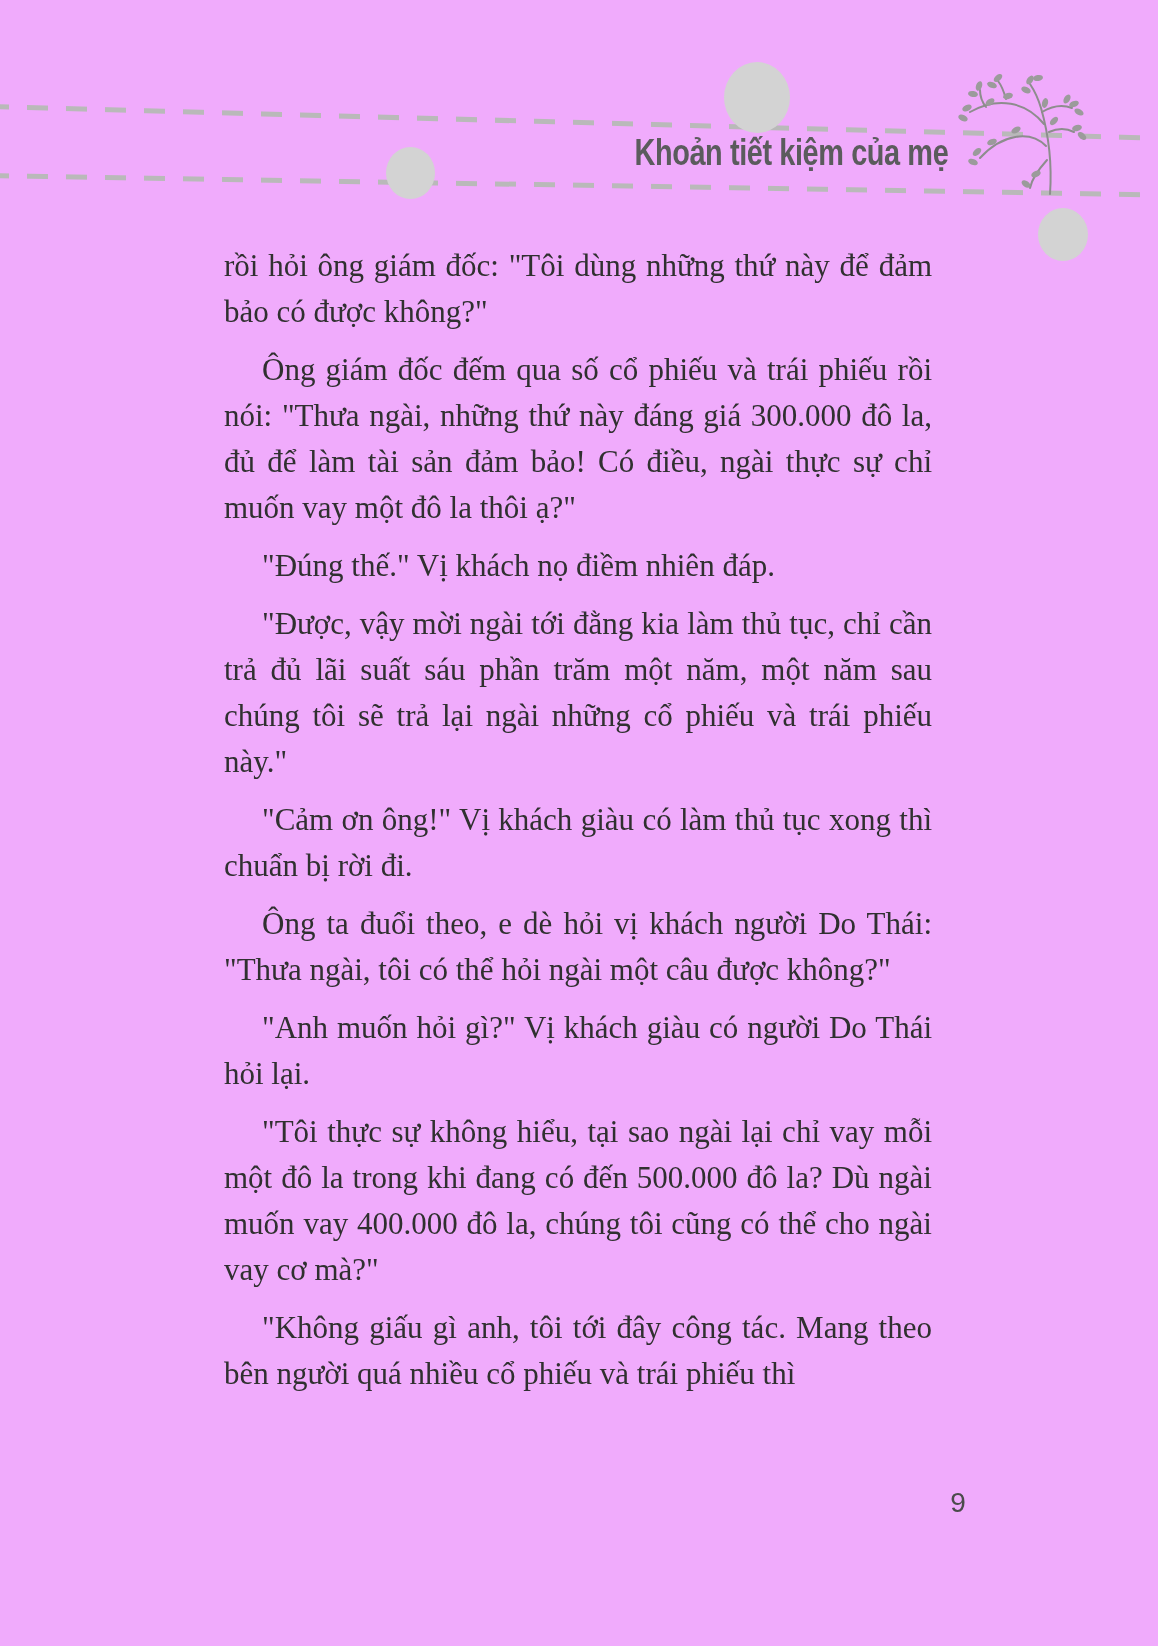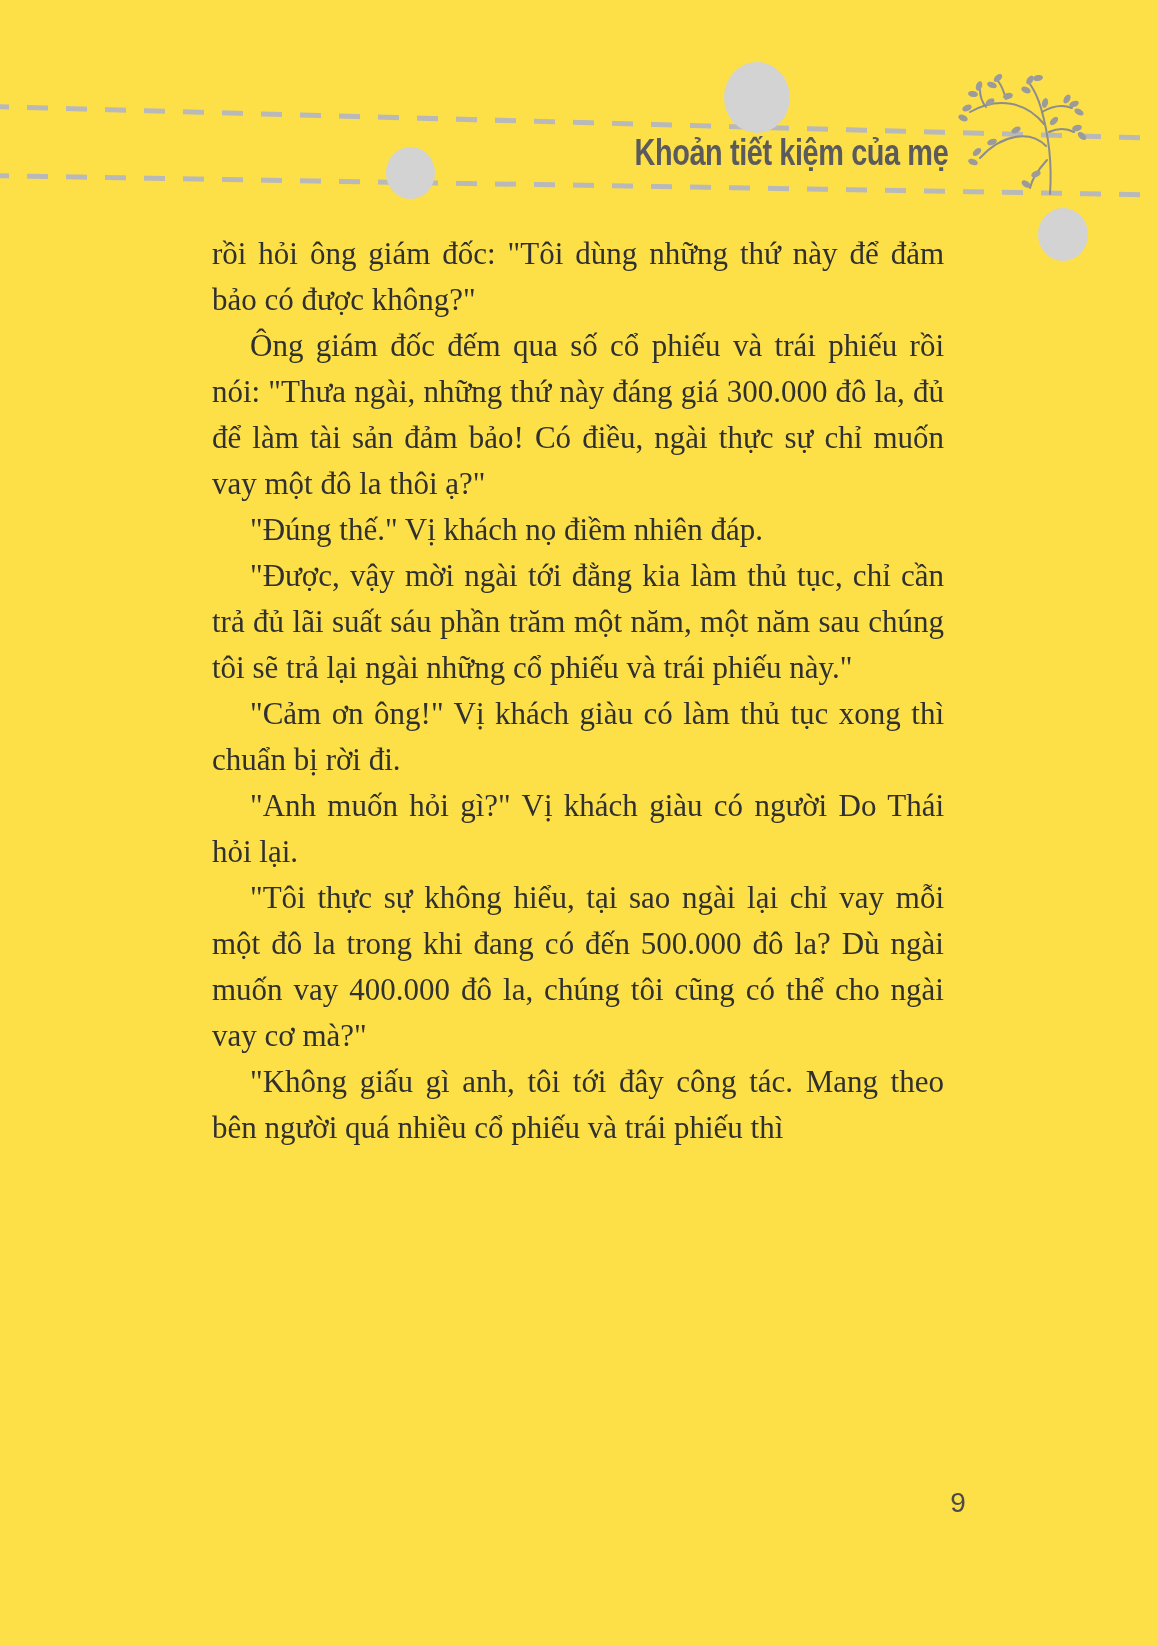--- a/index.html
+++ b/index.html
@@ -8,21 +8,21 @@
     --dashed-line:#b9b9b9;
     --circle:#d3d3d3;
     --plant:#979797;
     --page-number:#4b4b4b;
   }
   *{margin:0;padding:0;box-sizing:border-box;}
   html,body{background:#ffffff;}
   .page{
     position:relative;
     width:1158px;height:1646px;
-    background:#fde047;
+    background:#f0abfc;
     overflow:hidden;
     font-family:"Liberation Serif","DejaVu Serif",serif;
   }
   
   .dash{
     position:absolute;left:-12px;height:5px;width:1200px;
     background:repeating-linear-gradient(to right,var(--dashed-line) 0 21px,transparent 21px 39px);
     transform-origin:left center;
   }
   .dash.top{top:104px;transform:rotate(1.55deg);}
@@ -41,21 +41,21 @@
     transform:scaleX(0.78);transform-origin:right center;
     white-space:nowrap;z-index:3;
   }
   .plant{position:absolute;left:946px;top:66px;width:152px;height:130px;z-index:2;}
   
   .body-text{
     position:absolute;left:212px;top:231px;width:732px;
     font-size:31px;line-height:46px;color:var(--body-text);
     text-align:justify;z-index:1;
   }
-  .body-text p{margin:0;}
+  .body-text p{margin:12px;}
   .body-text p.indent{text-indent:38px;}
   .page-number{
     position:absolute;left:915px;top:1487px;width:86px;
     font-family:"Liberation Sans","DejaVu Sans",sans-serif;
     font-size:28px;color:var(--page-number);text-align:center;
   }
 </style>
 </head>
 <body>
 
@@ -108,20 +108,21 @@
       <ellipse cx="108" cy="55" rx="5" ry="3" transform="rotate(-45 108 55)"></ellipse>
     </g>
   </svg>
 
   <div class="body-text">
       <p>rồi hỏi ông giám đốc: "Tôi dùng những thứ này để đảm bảo có được không?"</p>
       <p class="indent">Ông giám đốc đếm qua số cổ phiếu và trái phiếu rồi nói: "Thưa ngài, những thứ này đáng giá 300.000 đô la, đủ để làm tài sản đảm bảo! Có điều, ngài thực sự chỉ muốn vay một đô la thôi ạ?"</p>
       <p class="indent">"Đúng thế." Vị khách nọ điềm nhiên đáp.</p>
       <p class="indent">"Được, vậy mời ngài tới đằng kia làm thủ tục, chỉ cần trả đủ lãi suất sáu phần trăm một năm, một năm sau chúng tôi sẽ trả lại ngài những cổ phiếu và trái phiếu này."</p>
       <p class="indent">"Cảm ơn ông!" Vị khách giàu có làm thủ tục xong thì chuẩn bị rời đi.</p>
+      <p class="indent">Ông ta đuổi theo, e dè hỏi vị khách người Do Thái: "Thưa ngài, tôi có thể hỏi ngài một câu được không?"</p>
       <p class="indent">"Anh muốn hỏi gì?" Vị khách giàu có người Do Thái hỏi lại.</p>
       <p class="indent">"Tôi thực sự không hiểu, tại sao ngài lại chỉ vay mỗi một đô la trong khi đang có đến 500.000 đô la? Dù ngài muốn vay 400.000 đô la, chúng tôi cũng có thể cho ngài vay cơ mà?"</p>
       <p class="indent">"Không giấu gì anh, tôi tới đây công tác. Mang theo bên người quá nhiều cổ phiếu và trái phiếu thì</p>
     </div>
 
   <div class="page-number">9</div>
 
 </div>
 
 </body></html>

